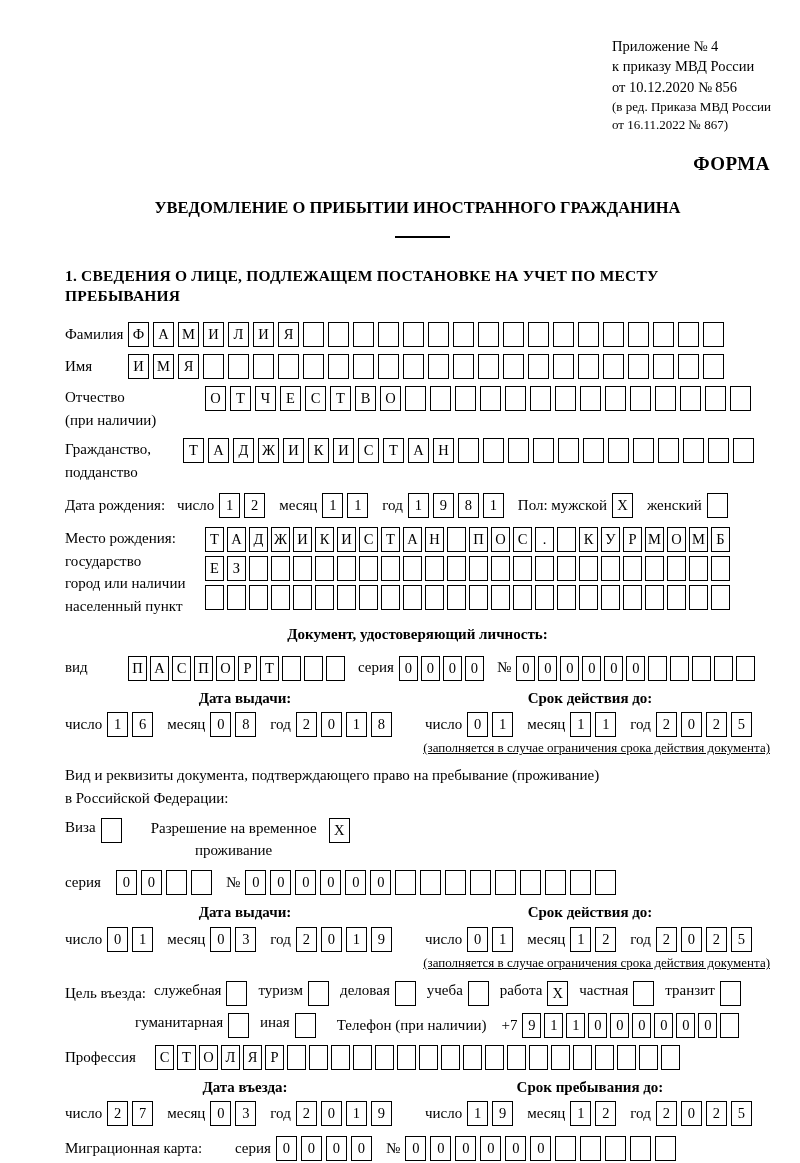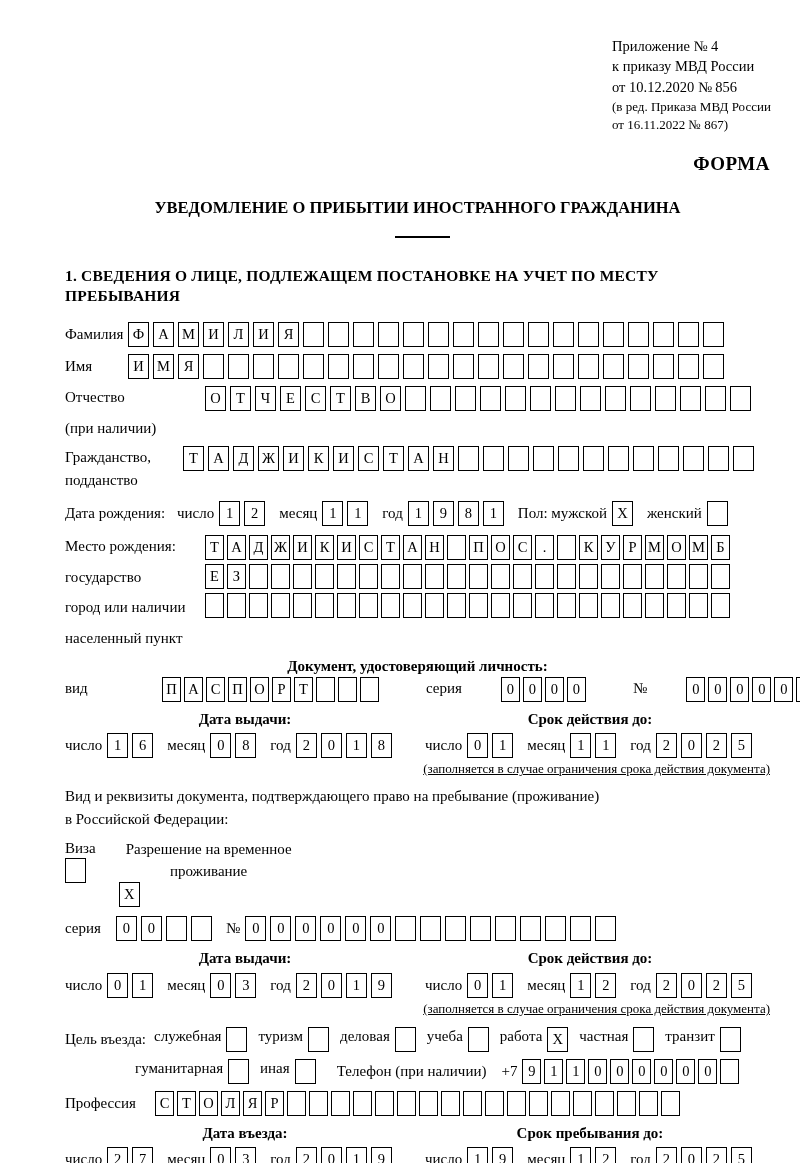--- a/index.html
+++ b/index.html
@@ -22,21 +22,21 @@
   .title{text-align:center;font-weight:bold;font-size:16.5px;line-height:1.55;margin-top:18px;}
   .uline{display:inline-block;width:55px;border-bottom:2px solid #000;margin-left:10px;vertical-align:baseline;}
   .section-title{font-weight:bold;font-size:15.5px;margin-top:20px;letter-spacing:.2px;}
   
   .frow{display:flex;align-items:center;margin-top:7px;flex-wrap:nowrap;}
   .frow.top{align-items:flex-start;}
   .lbl{flex:0 0 auto;}
   .w63{width:63px;flex:0 0 63px;}
   .w112{width:112px;flex:0 0 112px;}
   .w118{width:118px;flex:0 0 118px;}
-  .w140{width:140px;flex:0 0 140px;gap:8px;}
+  .w140{width:140px;flex:0 0 140px;}
   .lblcol{display:flex;flex-direction:column;line-height:1.5;}
   .lblcol span, .lblcol div{display:block;}
   .boxcol{display:flex;flex-direction:column;}
   .boxcol .boxes{margin-bottom:4px;}
   
   .boxes{display:inline-flex;flex:0 0 auto;}
   .cell{
     display:inline-block;box-sizing:border-box;
     width:21px;height:25px;border:1.6px solid #000;
     margin-right:4px;text-align:center;line-height:22px;
@@ -51,21 +51,21 @@
   .dhead .cr{width:330px;text-align:center;}
   .drow{display:flex;align-items:center;margin-top:4px;}
   .dgroup{display:flex;align-items:center;}
   .dgroup.left{width:360px;}
   .fnote{text-align:right;font-size:13px;margin-top:3px;text-decoration:underline;}
   
   .opts{display:inline-flex;align-items:flex-start;}
   .opt{display:inline-flex;align-items:flex-start;margin-right:8px;}
   .optlab{margin-right:5px;}
   .stay-opts{margin-top:9px;align-items:flex-start;}
-  .stay-opts .opt{margin-right:18px;flex-direction:column;}
+  .stay-opts .opt{margin-right:18px;}
   .stay-opts .opt-2 .optlab{width:180px;text-align:center;line-height:1.45;}
   .stay-opts .opt-3 .optlab{width:192px;text-align:center;line-height:1.45;}
   .stay-opts .opt-3{margin-right:0;}
   .purpose-opts .opt{margin-right:7px;}
   .indent{margin-left:70px;}
   .plus7{margin:0 5px 0 10px;font-weight:normal;}
   .doc-header{text-align:center;font-weight:bold;font-size:15px;margin-top:8px;}
   .intro{margin-top:9px;}
 </style>
 </head>
@@ -329,21 +329,21 @@
           <span class="cell"></span>
           <span class="cell"></span>
           <span class="cell"></span>
           <span class="cell"></span>
         </span>
     </span>
   </div>
 
   <div class="doc-header">Документ, удостоверяющий личность:</div>
 
-  <div class="frow" style="margin-top:0;gap:34px;">
+  <div class="frow" style="margin-top:11px;">
     <span class="lbl w63">вид</span>
     <span class="boxes tight">
         <span class="cell">П</span>
         <span class="cell">А</span>
         <span class="cell">С</span>
         <span class="cell">П</span>
         <span class="cell">О</span>
         <span class="cell">Р</span>
         <span class="cell">Т</span>
         <span class="cell"></span>

